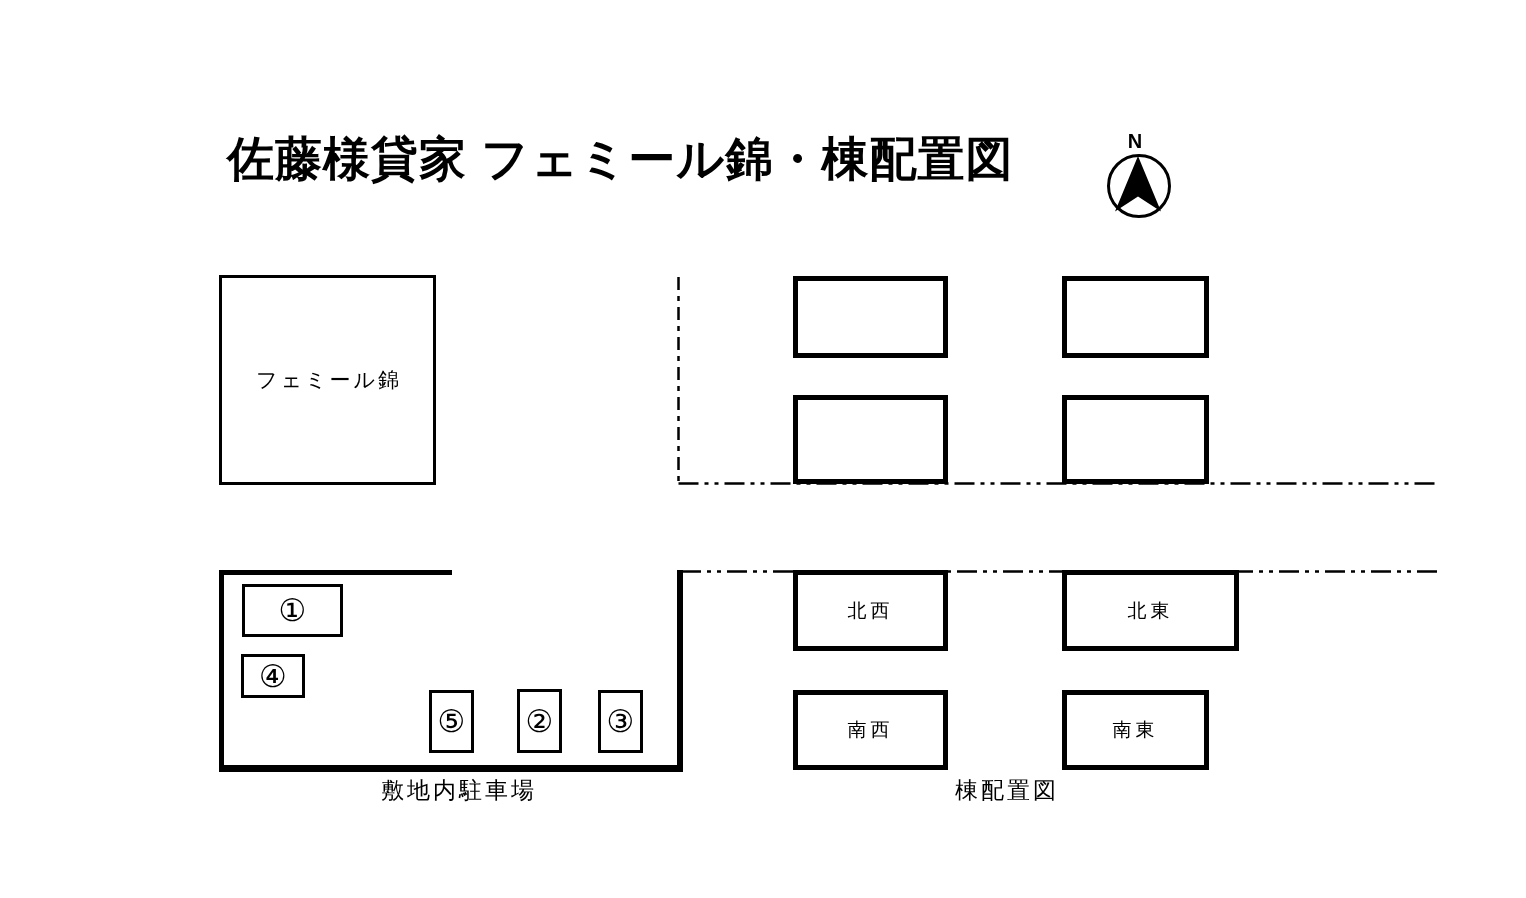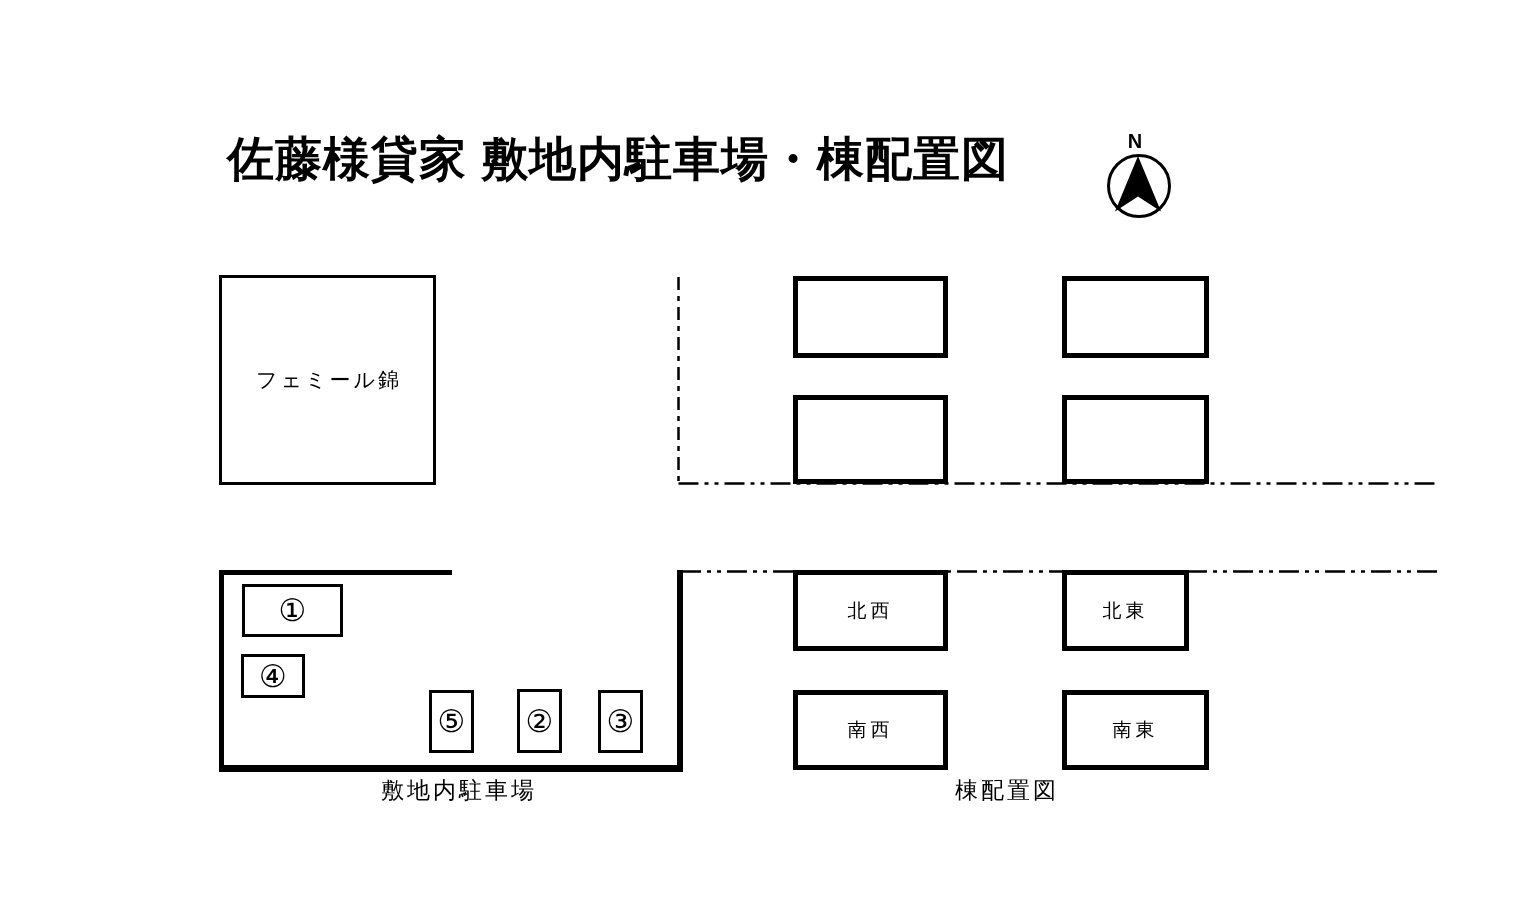--- a/index.html
+++ b/index.html
@@ -57,21 +57,21 @@
 <body>
 
 <div id="canvas">
 
   <svg id="lines" width="1526" height="898">
     <line x1="678.5" y1="277" x2="678.5" y2="484" stroke="#000" stroke-width="2.5" stroke-dasharray="13 6 5 6"></line>
     <line x1="678.5" y1="483.5" x2="1437" y2="483.5" stroke="#000" stroke-width="2.5" stroke-dasharray="20 6 4 6 4 6"></line>
     <line x1="681" y1="571.5" x2="1437" y2="571.5" stroke="#000" stroke-width="2.5" stroke-dasharray="20 6 4 6 4 6"></line>
   </svg>
 
-  <div id="title" class="abs">佐藤様貸家 敷地内駐車場・棟配置図</div>
+  <div id="title" class="abs">佐藤様貸家 フェミール錦・棟配置図</div>
 
   <svg id="compass" width="1526" height="898">
     <circle cx="1139" cy="186" r="30.5" fill="none" stroke="#000" stroke-width="3"></circle>
     <path d="M 1138 156 L 1161 211.5 L 1138 196.5 L 1115 211.5 Z" fill="#000"></path>
     <text x="1135" y="148" font-size="20" font-weight="bold" text-anchor="middle" font-family="Liberation Sans, DejaVu Sans, sans-serif">N</text>
   </svg>
 
   <div id="femir" class="box" style="left:219px;top:275px;width:217px;height:210px;">
     <span class="bldg-label">フェミール錦</span>
   </div>
@@ -109,21 +109,21 @@
   <div class="box unit" style="left:793px;top:395px;width:155px;height:89px;">
     <span class="unit-label"></span>
   </div>
   <div class="box unit" style="left:1062px;top:395px;width:147px;height:89px;">
     <span class="unit-label"></span>
   </div>
 
   <div class="box unit" style="left:793px;top:570px;width:155px;height:81px;">
     <span class="unit-label">北西</span>
   </div>
-  <div class="box unit" style="left:1062px;top:570px;width:127px;height:81px;">
+  <div class="box unit" style="left:1062px;top:570px;width:177px;height:81px;">
     <span class="unit-label">北東</span>
   </div>
 
   <div class="box unit" style="left:1062px;top:690px;width:147px;height:80px;">
     <span class="unit-label">南東</span>
   </div>
   <div class="box unit" style="left:793px;top:690px;width:155px;height:80px;">
     <span class="unit-label">南西</span>
   </div>
 

